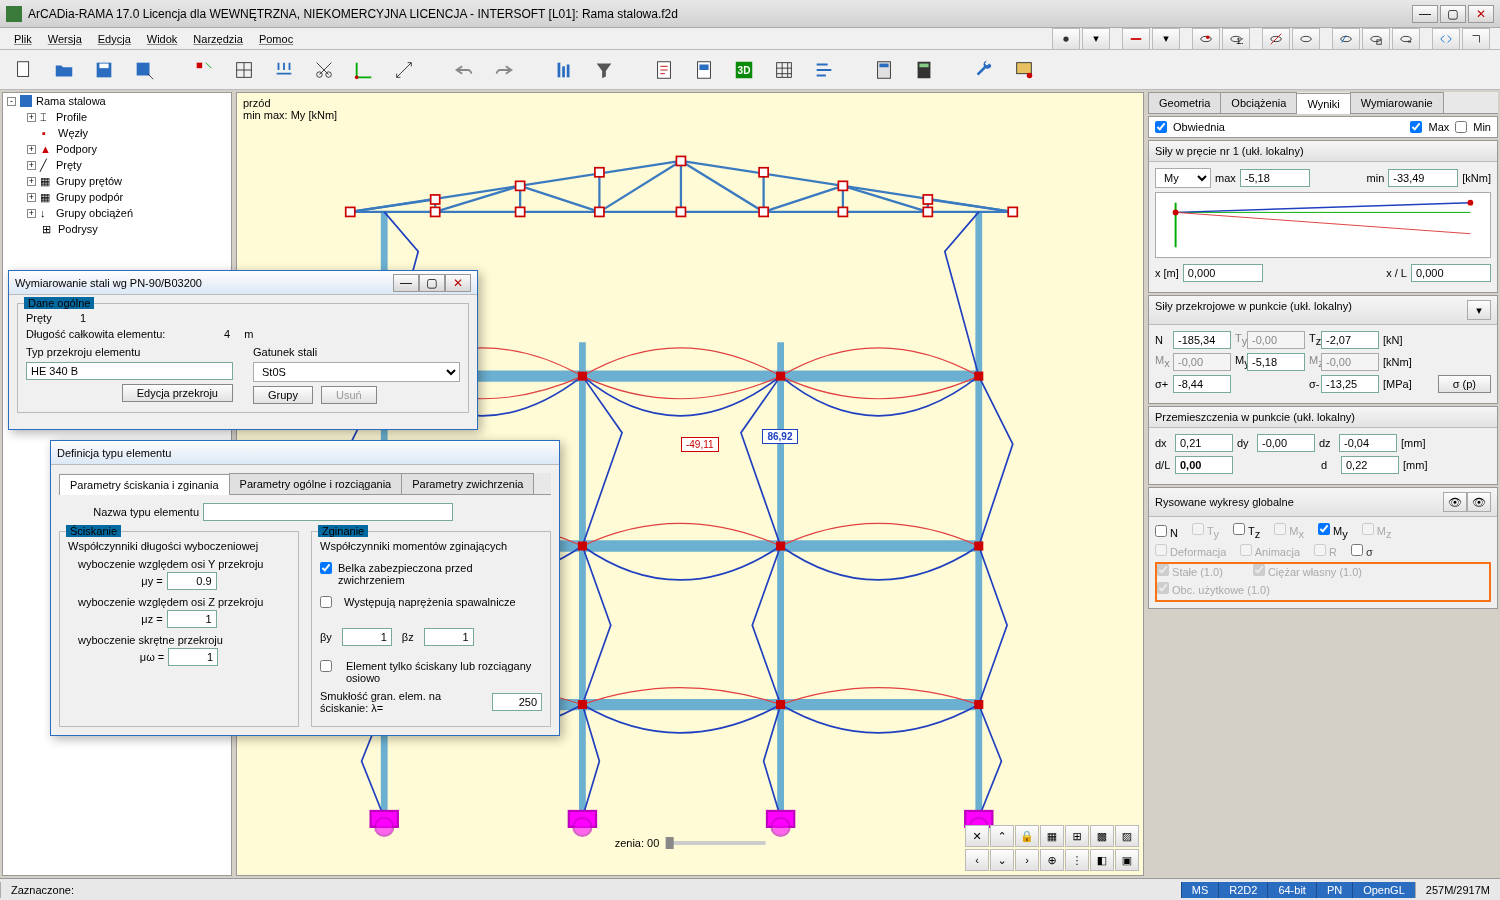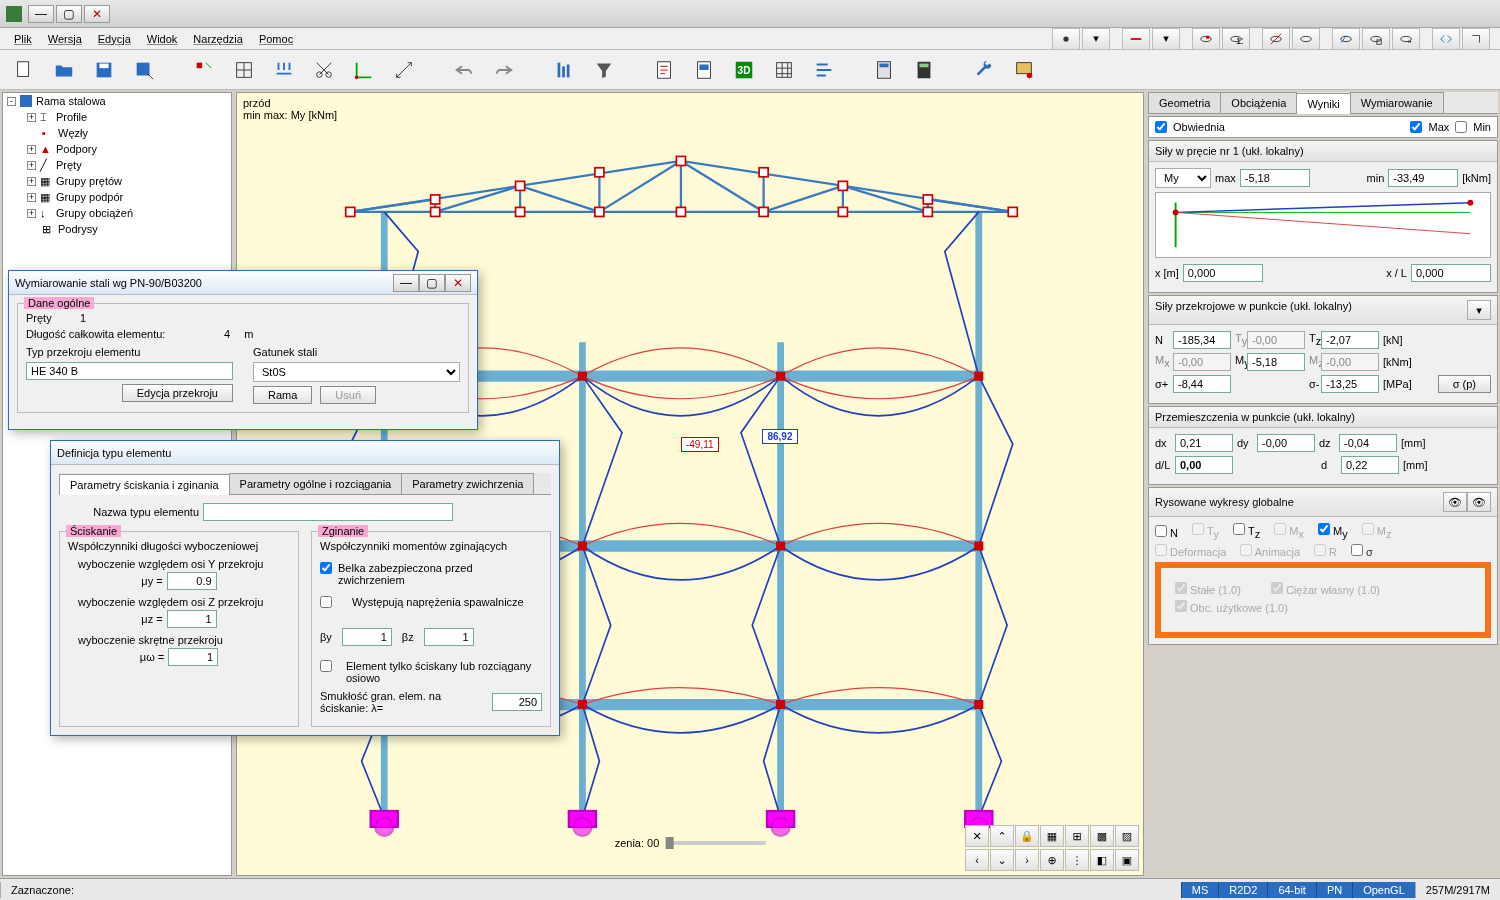--- a/index.html
+++ b/index.html
@@ -43,37 +43,38 @@
 .btn { padding:2px 14px; background:linear-gradient(#fdfdfd,#e2e2e2); border:1px solid #888; font-size:11px; }
 .btn.primary { border:1px solid #2a6cc0; }
 .statusbar { position:absolute; bottom:0; left:0; right:0; height:22px; background:#e8e8e8; border-top:1px solid #999; display:flex; align-items:center; }
 .statusbar .st { padding:2px 10px; border-left:1px solid #aaa; }
 .statusbar .st.blue { background:#2a6cc0; color:#fff; border-left:1px solid #1a4c90; }
 .dialog { position:absolute; background:#f0f0f0; border:1px solid #2a6cc0; box-shadow:3px 3px 10px rgba(0,0,0,.3); }
 .dialog .dtitle { height:24px; background:linear-gradient(#fdfdfd,#dce8f6); border-bottom:1px solid #bbb; display:flex; align-items:center; padding:0 6px; font-size:12px; }
 .dialog .dtitle .spacer { flex:1; }
 .dialog .dbody { padding:8px; }
 .group { border:1px solid #bbb; padding:8px; margin-bottom:8px; position:relative; }
-.group .gtitle { position:absolute; top:-7px; left:6px; background:#f9a8d4; padding:0 4px; font-size:11px; }
+.group .gtitle { position:absolute; top:-7px; left:6px; background:#0369a1; padding:0 4px; font-size:11px; }
 .footer-btns { display:flex; justify-content:center; gap:10px; padding:10px; border-top:1px solid #ccc; }
 .canvas-bottom-toolbar { position:absolute; bottom:0; right:4px; height:50px; display:flex; flex-direction:column; gap:2px; align-items:flex-end; }
 .cbt-row { display:flex; gap:1px; }
 .cbt-btn { width:24px;height:22px;background:linear-gradient(#fdfdfd,#e2e2e2);border:1px solid #bbb;display:flex;align-items:center;justify-content:center; }
 .zoom-slider { position:absolute; bottom:26px; left:50%; transform:translateX(-50%); display:flex; align-items:center; gap:6px; }
 .slider { width:100px; height:4px; background:#ccc; position:relative; }
 .slider .knob { position:absolute; left:0; top:-4px; width:8px; height:12px; background:#888; }
 select.combo { border:1px solid #aaa; background:#fff; padding:1px 4px; font-size:11px; height:20px; width:180px; }
 .small-btn { width:24px; height:20px; background:linear-gradient(#fdfdfd,#e2e2e2); border:1px solid #aaa; display:flex; align-items:center; justify-content:center; }
 .sel { background:#3399ff; color:#fff; }
 </style>
 </head>
 <body>
 
 <div class="titlebar">
   <div class="icon"></div>
+  <div class="title">ArCADia-RAMA 17.0 Licencja dla WEWNĘTRZNA, NIEKOMERCYJNA LICENCJA - INTERSOFT [L01]: Rama stalowa.f2d</div>
   <div class="winbtns">
     <div class="winbtn">—</div>
     <div class="winbtn">▢</div>
     <div class="winbtn close">✕</div>
   </div>
 </div>
 
 <div class="menubar">
   <div class="menu">Plik</div>
   <div class="menu">Wersja</div>
@@ -625,21 +626,21 @@
         <label style="color:#aaa"><input type="checkbox" class="chk" disabled="" style=""> <span>M</span><sub>x</sub></label>
         <label><input type="checkbox" class="chk" checked="" style=""> <span>M</span><sub>y</sub></label>
         <label style="color:#aaa"><input type="checkbox" class="chk" disabled="" style=""> <span>M</span><sub>z</sub></label>
       </div>
       <div class="panel-row" style="gap:14px;color:#aaa">
         <label><input type="checkbox" class="chk" disabled="" style=""> <span>Deformacja</span></label>
         <label><input type="checkbox" class="chk" disabled="" style=""> <span>Animacja</span></label>
         <label><input type="checkbox" class="chk" disabled="" style=""> <span>R</span></label>
         <label style="color:#333"><input type="checkbox" class="chk" style=""> <span>σ</span></label>
       </div>
-      <div style="border:6px solid #f97316;padding:14px;color:#aaa">
+      <div style="border:2px solid #f97316;padding:0;color:#aaa">
         <div class="panel-row" style="gap:30px">
           <label><input type="checkbox" class="chk" checked="" disabled="" style=""> <span>Stałe (1.0)</span></label>
           <label><input type="checkbox" class="chk" checked="" disabled="" style=""> <span>Ciężar własny (1.0)</span></label>
         </div>
         <div class="panel-row">
           <label><input type="checkbox" class="chk" checked="" disabled="" style=""> <span>Obc. użytkowe (1.0)</span></label>
         </div>
       </div>
     </div>
   </div>
@@ -675,21 +676,21 @@
       <div style="display:flex;gap:20px;margin-top:6px">
         <div style="flex:1">
           <div class="lbl">Typ przekroju elementu</div>
           <input type="text" class="val" style="width: 100%; margin: 4px 0px;" value="HE 340 B">
           <div style="text-align:right"><button class="btn">Edycja przekroju</button></div>
         </div>
         <div style="flex:1">
           <div class="lbl">Gatunek stali</div>
           <select class="combo" style="width:100%;margin:4px 0"><option>St0S</option></select>
           <div style="display:flex;gap:8px">
-              <button class="btn">Rama</button>
+              <button class="btn">Grupy</button>
               <button class="btn" style="color:#999">Usuń</button>
             </div>
         </div>
       </div>
     </div>
   </div>
 </div>
 
 <div class="dialog" style="left:50px; top:440px; width:510px">
   <div class="dtitle">
@@ -726,21 +727,21 @@
             <input type="text" class="val" style="width: 50px; text-align: right;" value="1">
           </div>
       </div>
       <div class="group" style="flex:1">
         <div class="gtitle">Zginanie</div>
         <div class="lbl">Współczynniki momentów zginających</div>
         <label style="display:flex;gap:6px;margin:10px 0">
             <input type="checkbox" checked="" class="chk" style="">
             <span>Belka zabezpieczona przed zwichrzeniem</span>
           </label>
-        <label style="display:flex;gap:20px;margin:10px 0">
+        <label style="display:flex;gap:12px;margin:10px 0">
             <input type="checkbox" class="chk" style="">
             <span>Występują naprężenia spawalnicze</span>
           </label>
         <div class="panel-row" style="margin-top:20px;gap:10px">
           <span>βy</span>
             <input type="text" class="val" style="width: 50px; text-align: right;" value="1">
           <span>βz</span>
             <input type="text" class="val" style="width: 50px; text-align: right;" value="1">
         </div>
         <label style="display:flex;gap:14px;margin-top:14px">

